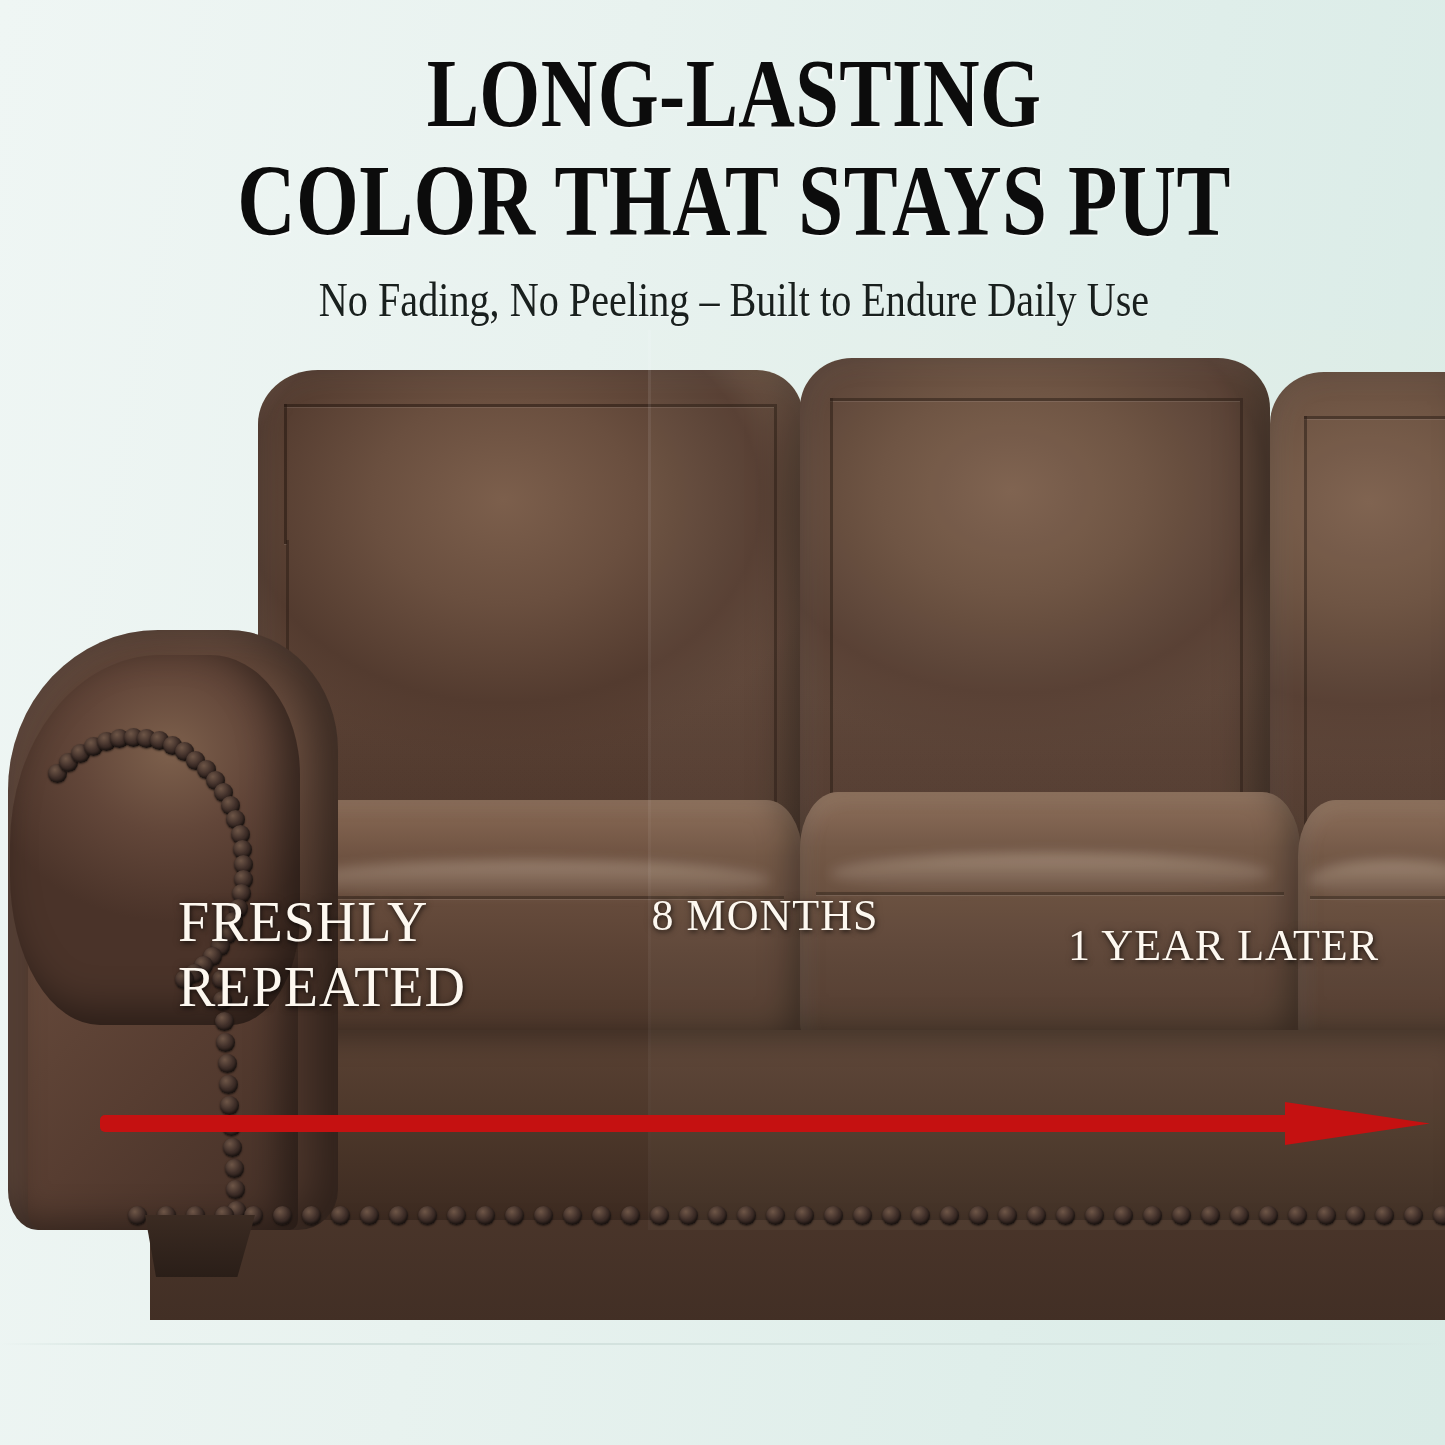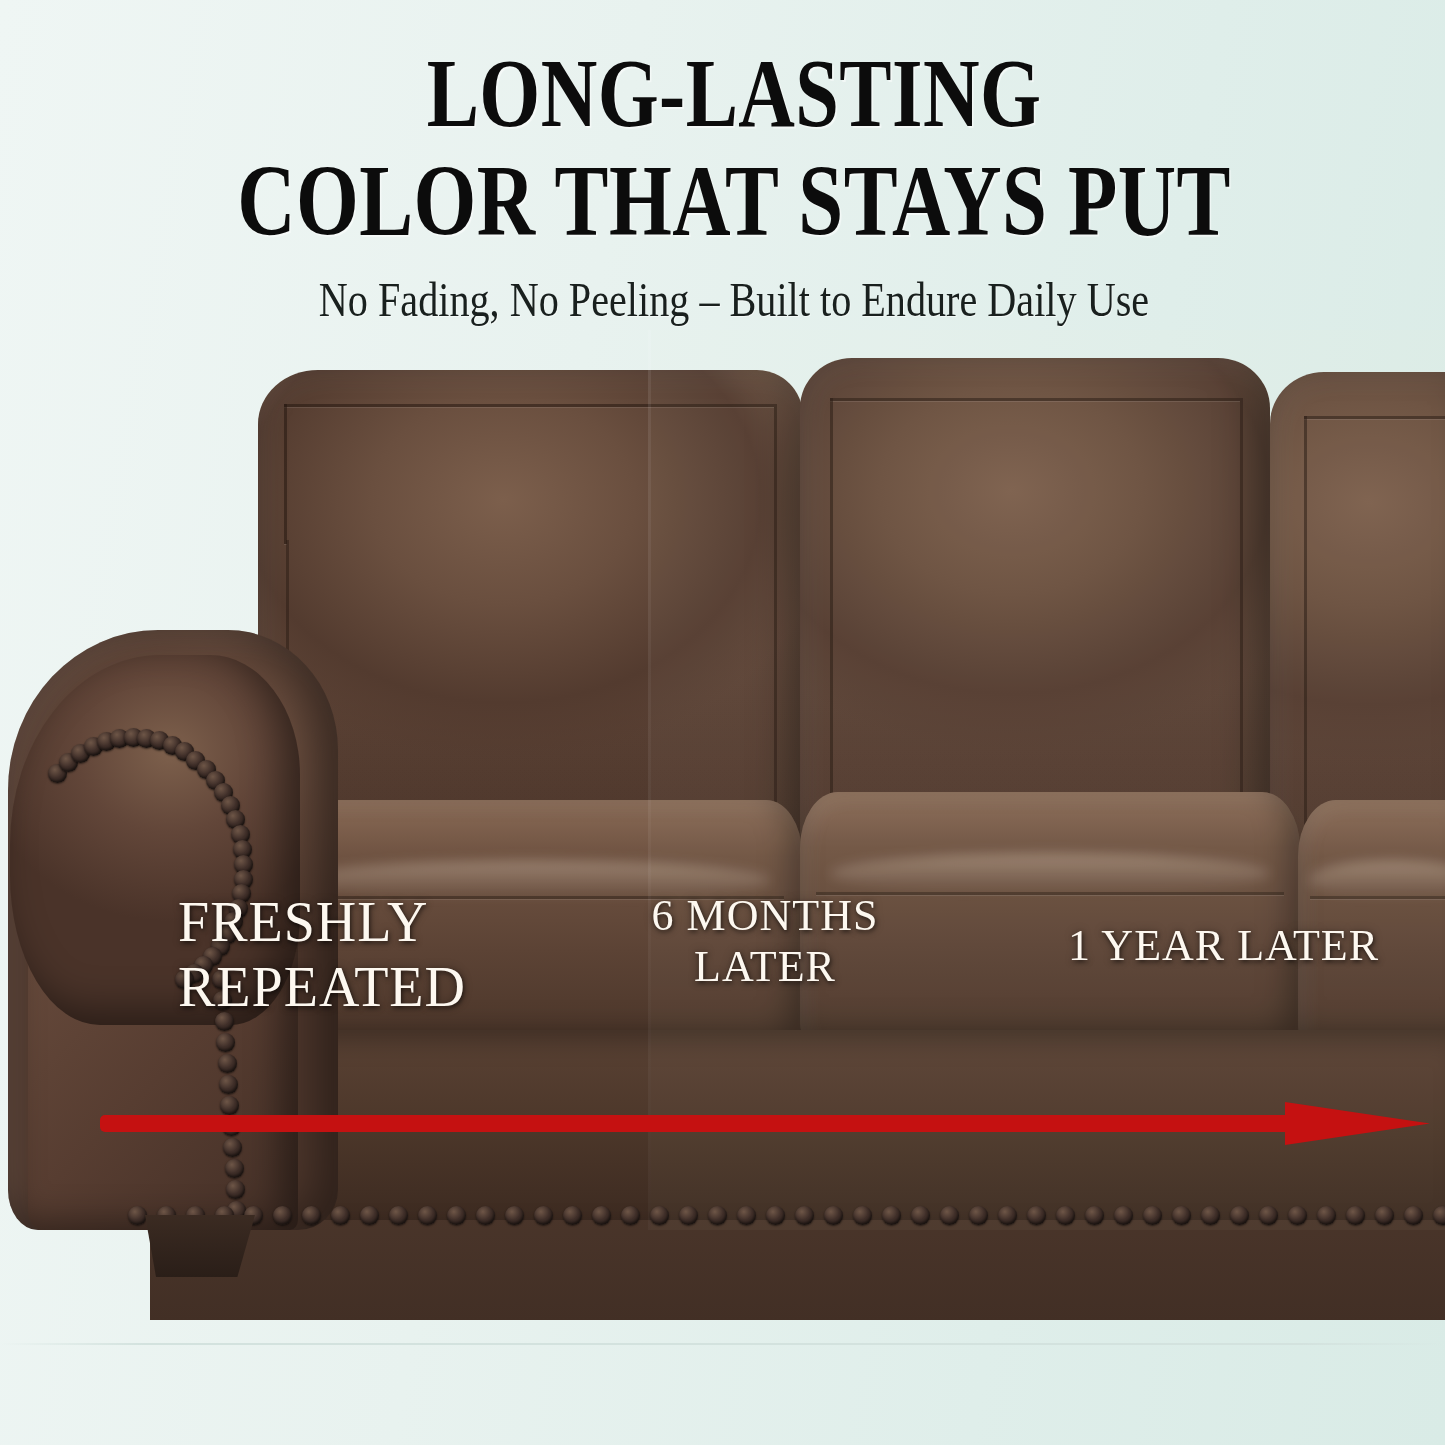--- a/index.html
+++ b/index.html
@@ -391,22 +391,21 @@
 
     <div id="foot"></div>
   </div>
 
   <div class="stage-label" id="label-1">
     <div>FRESHLY</div>
     <div>REPEATED</div>
   </div>
 
   <div class="stage-label" id="label-2">
-    <div>6 MONTHS</div>
-    <div>LATER</div>
+    <div>8 MONTHS</div>
   </div>
 
   <div class="stage-label" id="label-3">
     <div>1 YEAR LATER</div>
   </div>
 
   <svg id="arrow" viewBox="0 0 1330 46">
     <g id="arrow-shape">
       <rect x="0" y="15" width="1215" height="17" rx="5" fill="#C51111"></rect>
       <polygon points="1185,2 1330,23.5 1185,45" fill="#C51111"></polygon>

